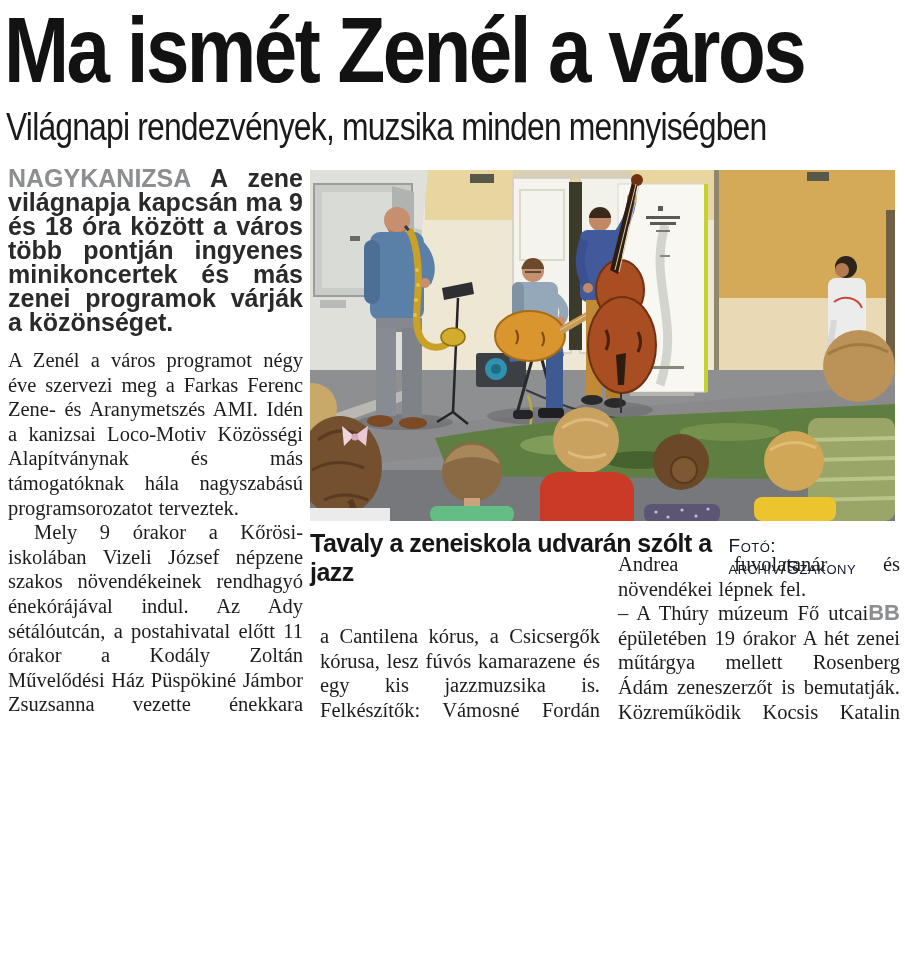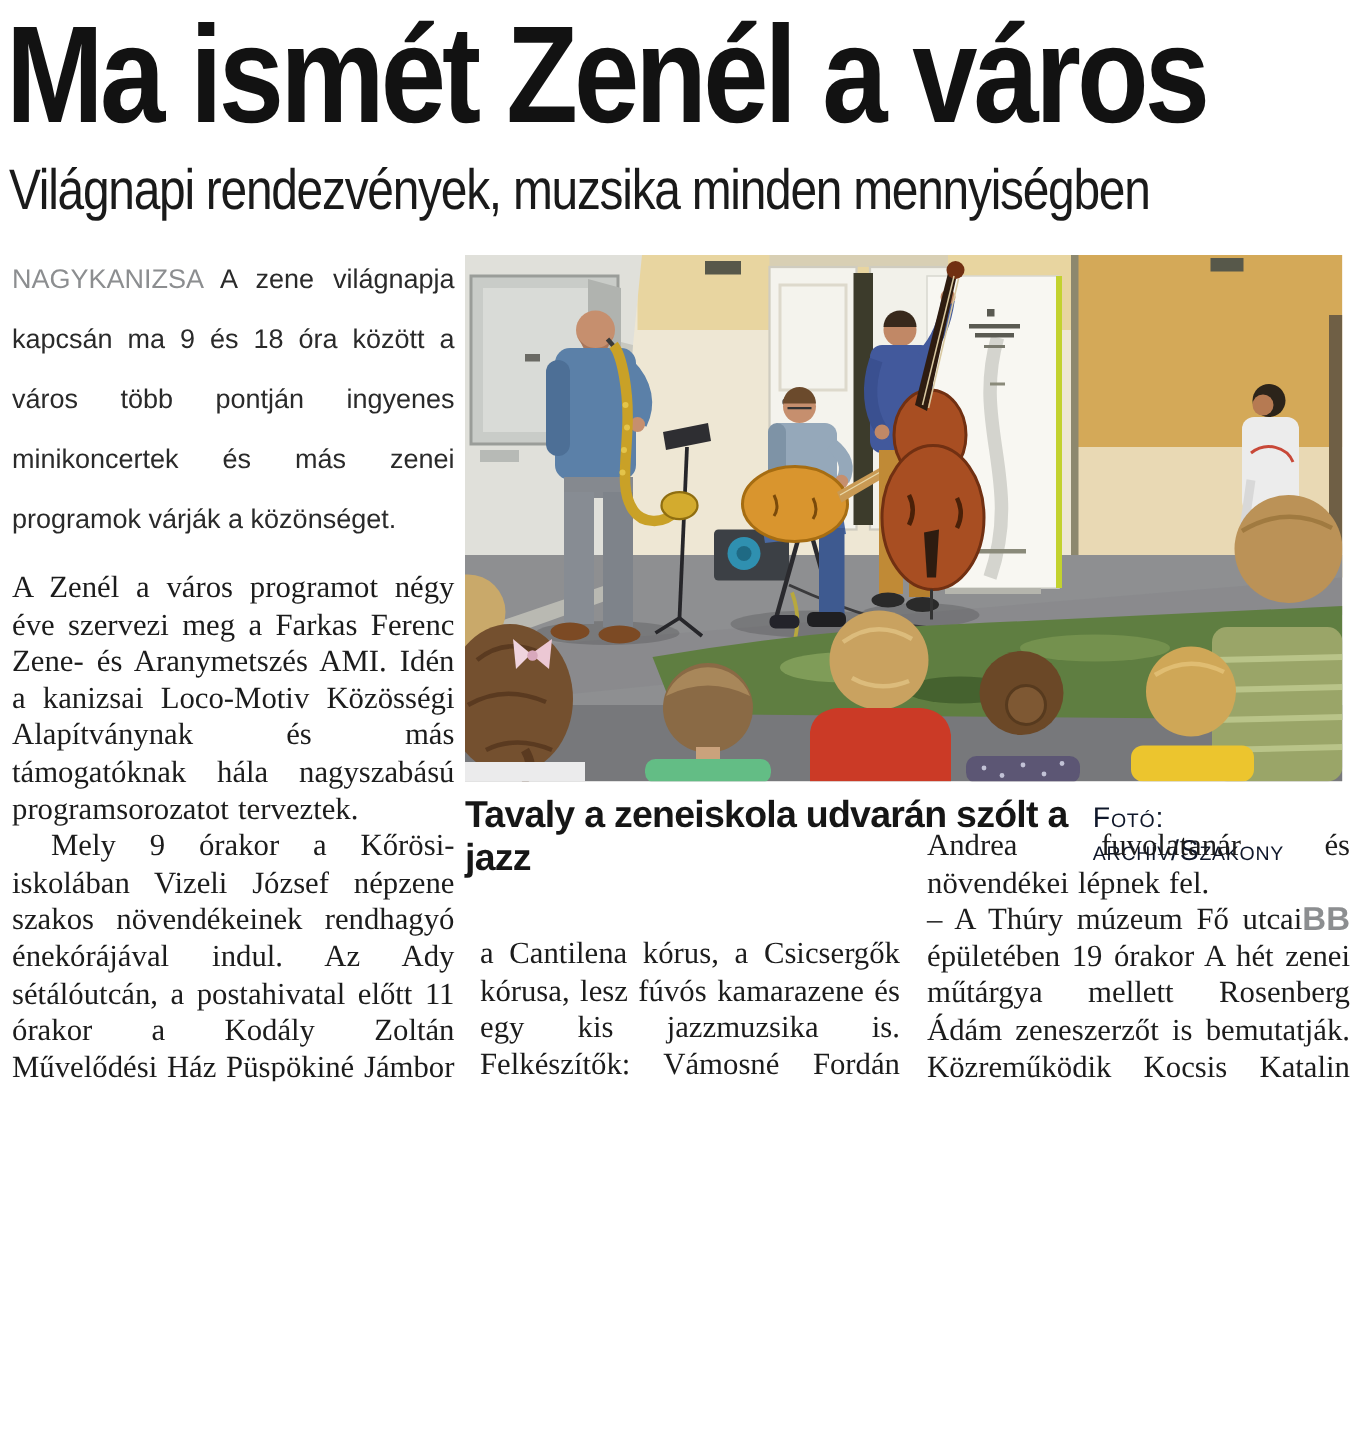--- a/index.html
+++ b/index.html
@@ -22,22 +22,22 @@
     letter-spacing:-1px;transform:scaleX(0.84);transform-origin:0 0;
     white-space:nowrap;
   }
   
   .col{position:absolute;text-align:justify;}
   .col p{margin:0;}
   .col-left{left:8px;top:166px;width:295px;}
   .col-mid{left:320px;top:598px;width:280px;margin-top:26px;}
   .col-right{left:618px;top:552px;width:282px;}
   .lead{
-    font-family:"Liberation Sans",sans-serif;font-weight:400;
-    font-size:18px;line-height:40px;color:#2a2a2a;
+    font-family:"Liberation Sans",sans-serif;font-weight:700;
+    font-size:25px;line-height:24px;color:#2a2a2a;
     margin-bottom:14px !important;
   }
   .location-tag{color:#8c8e90;}
   .serif-p{font-size:20.5px;line-height:24.6px;word-spacing:1px;}
   .indent{text-indent:26px;}
   .byline{
     float:right;font-family:"Liberation Sans",sans-serif;font-weight:700;
     font-size:22px;color:#8c8e90;line-height:24.6px;
   }
   

